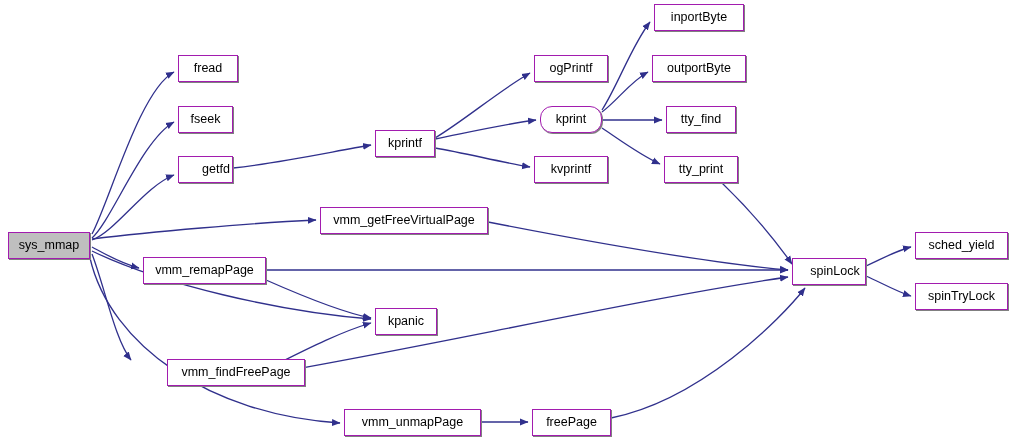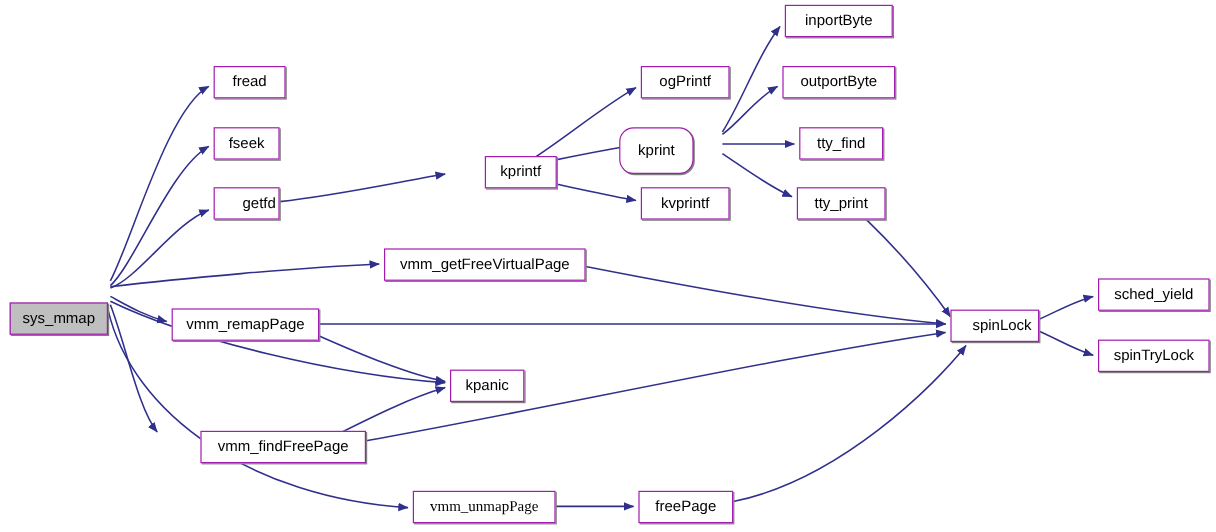--- a/index.html
+++ b/index.html
@@ -36,21 +36,20 @@
     justify-content: center;
     font-family: "Liberation Sans", sans-serif;
     font-size: 12.5px;
     color: #000000;
     white-space: nowrap;
     letter-spacing: 0px;
     z-index: 2;
   }
   .node.current {
     background: #bfbfbf;
-    margin-top: 20px;
   }
   .node-label {
     display: block;
     line-height: 1;
     padding: 0 2px;
   }
 </style>
 </head>
 <body>
 
@@ -96,27 +95,27 @@
       </div>
       <div class="node" style="left: 178px; top: 55px; width: 60px; height: 27px;">
         <span class="node-label">fread</span>
       </div>
       <div class="node" style="left: 178px; top: 106px; width: 55px; height: 27px;">
         <span class="node-label">fseek</span>
       </div>
       <div class="node" style="left: 178px; top: 156px; width: 55px; height: 27px; padding-left: 21px;">
         <span class="node-label">getfd</span>
       </div>
-      <div class="node" style="left: 375px; top: 130px; width: 60px; height: 27px; margin-left: 29px;">
+      <div class="node" style="left: 375px; top: 130px; width: 60px; height: 27px;">
         <span class="node-label">kprintf</span>
       </div>
       <div class="node" style="left: 534px; top: 55px; width: 74px; height: 27px;">
         <span class="node-label">ogPrintf</span>
       </div>
-      <div class="node" style="left: 516px; top: 106px; width: 62px; height: 39px; border-radius: 12px;">
+      <div class="node" style="left: 540px; top: 106px; width: 62px; height: 27px; border-radius: 12px;">
         <span class="node-label">kprint</span>
       </div>
       <div class="node" style="left: 534px; top: 156px; width: 74px; height: 27px;">
         <span class="node-label">kvprintf</span>
       </div>
       <div class="node" style="left: 654px; top: 4px; width: 90px; height: 27px;">
         <span class="node-label">inportByte</span>
       </div>
       <div class="node" style="left: 652px; top: 55px; width: 94px; height: 27px;">
         <span class="node-label">outportByte</span>
@@ -141,20 +140,20 @@
       </div>
       <div class="node" style="left: 915px; top: 283px; width: 93px; height: 27px; text-align: center;">
         <span class="node-label">spinTryLock</span>
       </div>
       <div class="node" style="left: 375px; top: 308px; width: 62px; height: 27px;">
         <span class="node-label">kpanic</span>
       </div>
       <div class="node" style="left: 135px; top: 359px; width: 138px; height: 27px; margin-left: 32px;">
         <span class="node-label">vmm_findFreePage</span>
       </div>
-      <div class="node" style="left: 344px; top: 409px; width: 119px; height: 27px; font-family: Liberation Serif, serif;">
+      <div class="node" style="left: 344px; top: 409px; width: 137px; height: 27px;">
         <span class="node-label">vmm_unmapPage</span>
       </div>
       <div class="node" style="left: 532px; top: 409px; width: 79px; height: 27px;">
         <span class="node-label">freePage</span>
       </div>
     </div>
 </div>
 
 </body></html>

